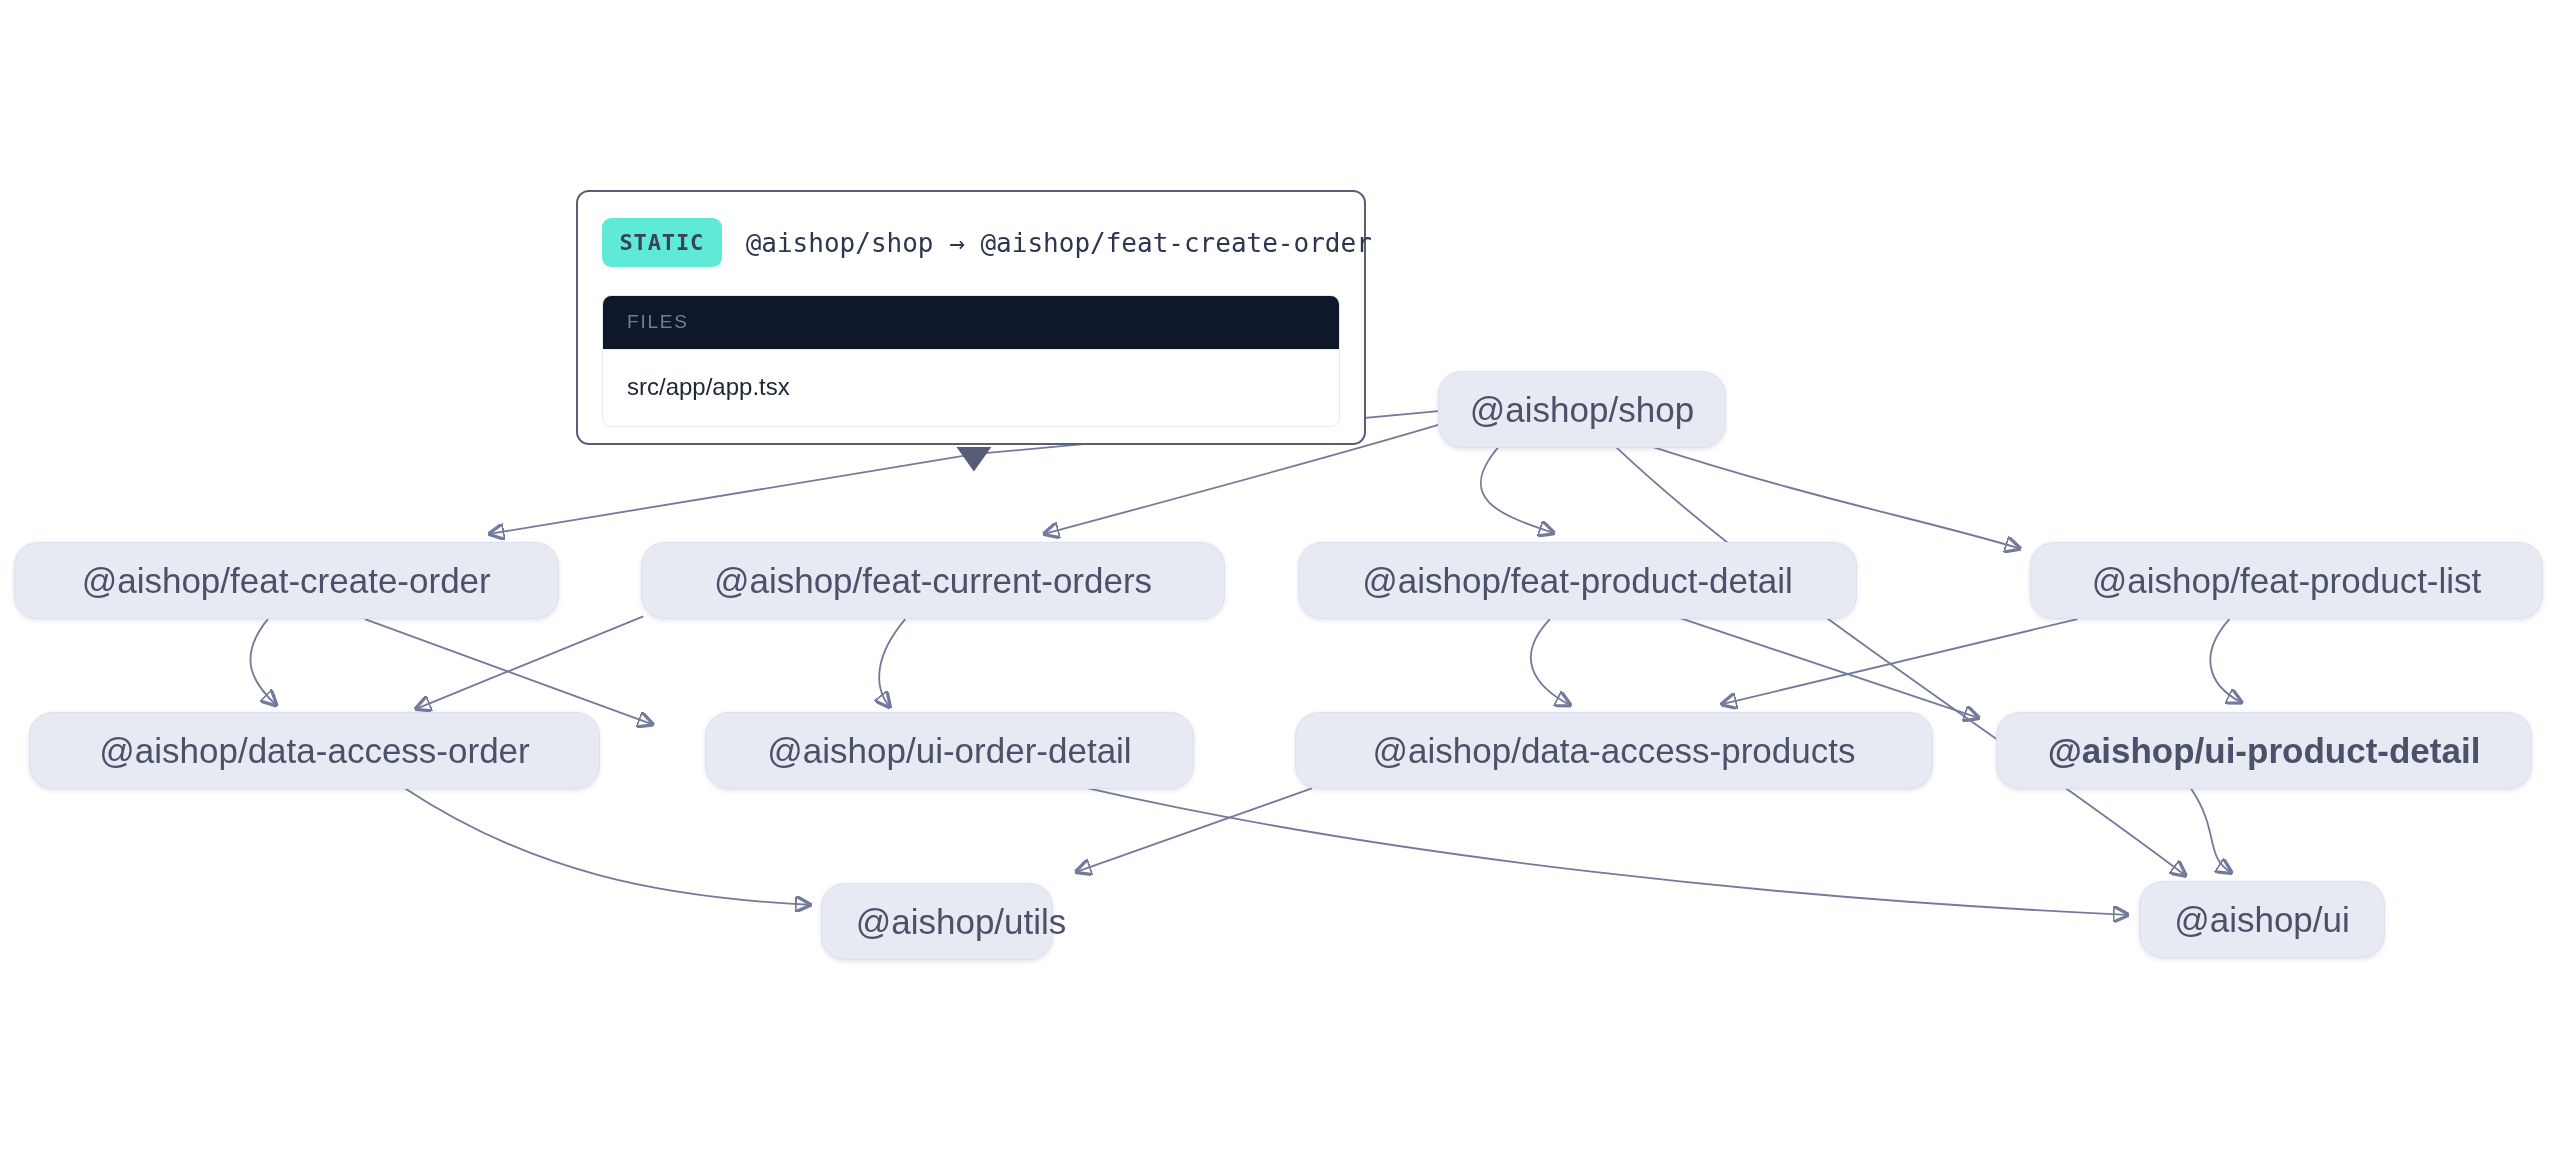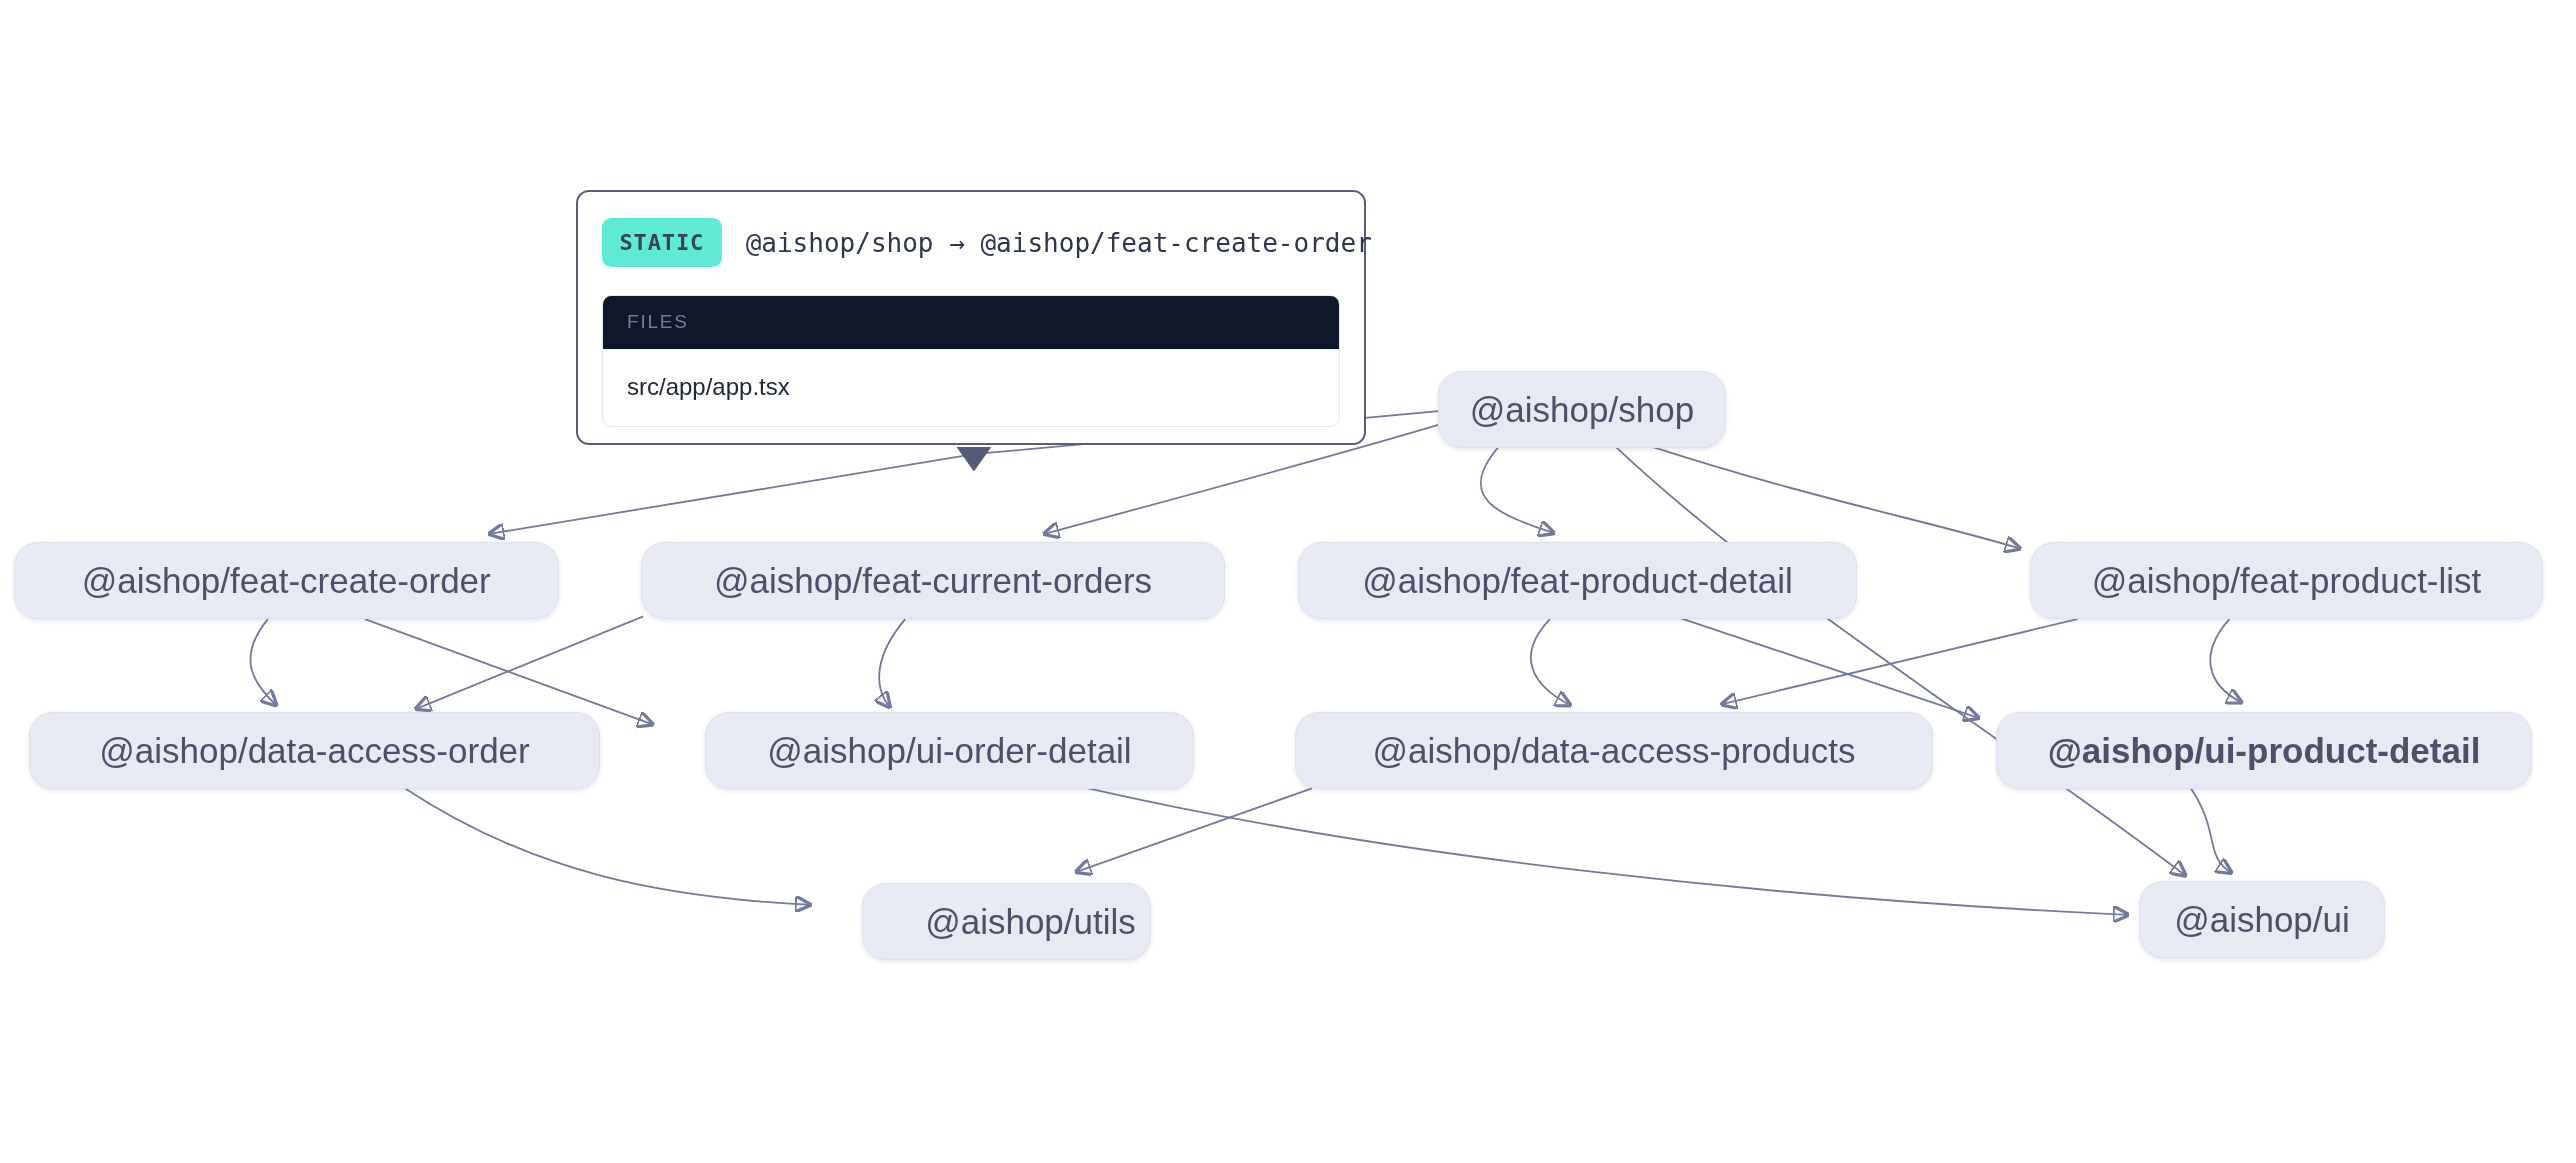--- a/index.html
+++ b/index.html
@@ -159,21 +159,21 @@
 </div>
 <div class="node" style="left:681px; top:712px; width:489px;margin-left:24px;">
   <span>@aishop/ui-order-detail</span>
 </div>
 <div class="node" style="left:1295px; top:712px; width:638px;">
   <span>@aishop/data-access-products</span>
 </div>
 <div class="node" style="left:1996px; top:712px; width:536px;font-weight:bold;">
   <span>@aishop/ui-product-detail</span>
 </div>
-<div class="node" style="left:862px; top:883px; width:289px;padding-left:48px;">
+<div class="node" style="left:821px; top:883px; width:232px;padding-left:48px;">
   <span>@aishop/utils</span>
 </div>
 <div class="node" style="left:2139px; top:881px; width:246px;">
   <span>@aishop/ui</span>
 </div>
 
 <div class="tooltip">
   <div class="tooltip-head">
     <span class="badge">STATIC</span>
     <span class="route">@aishop/shop → @aishop/feat-create-order</span>

